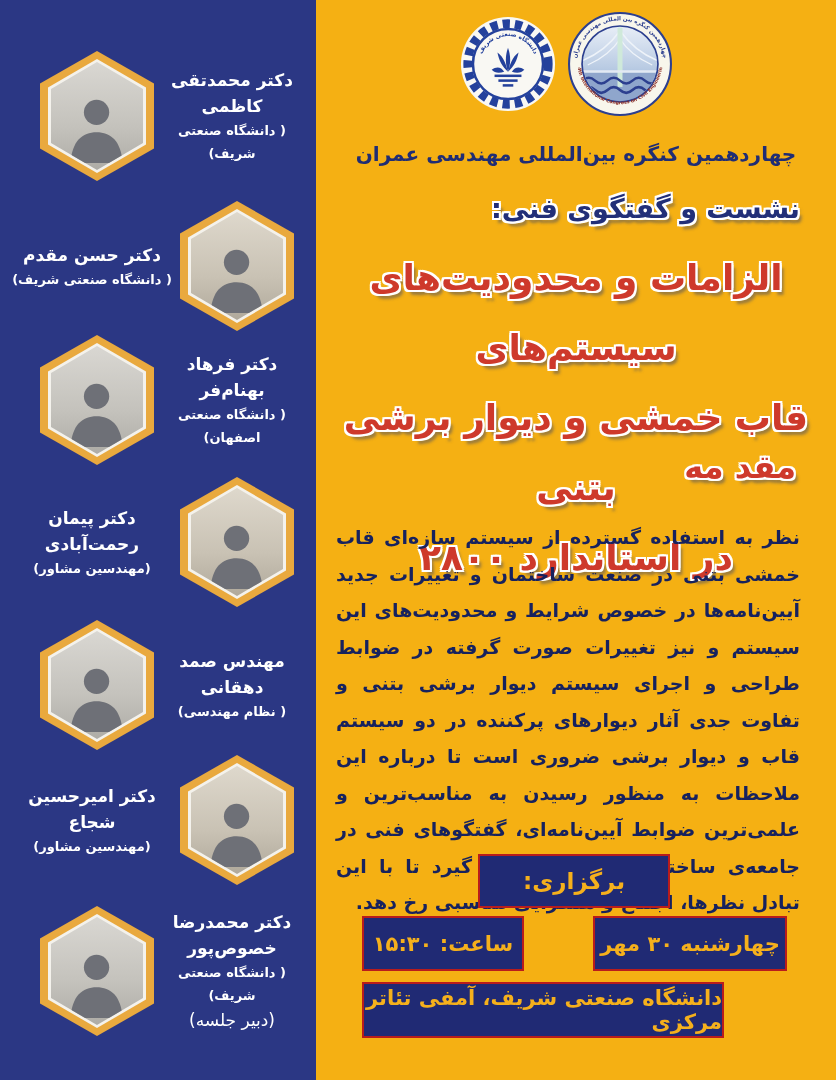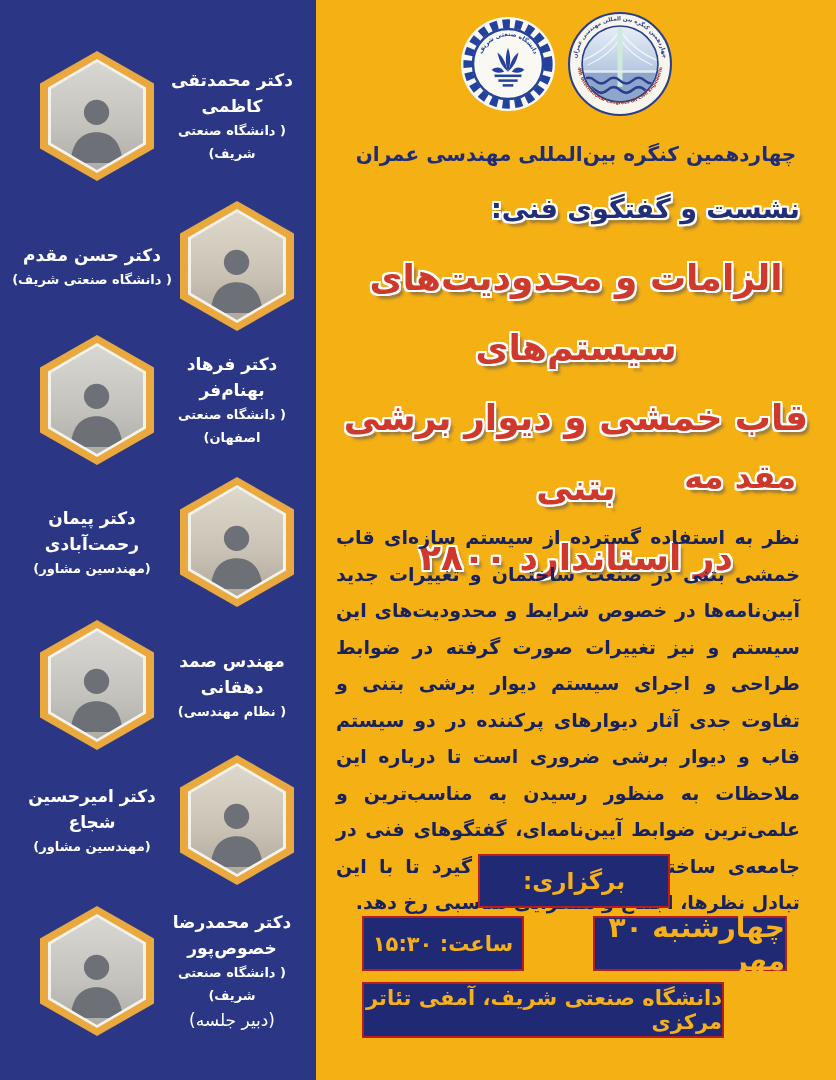--- a/index.html
+++ b/index.html
@@ -62,37 +62,37 @@
     color:#222f78; font-size:27px; font-weight:bold;margin-left:7px;
   }
   .title-block {
     position:absolute; top:243px; left:316px; width:520px;
     text-align:center; direction:rtl;
   }
   .title-line {
     color:#ce392b; font-size:36px; font-weight:bold; line-height:70px;
   }
   .intro-heading {
-    position:absolute; top:458px; right:40px; direction:rtl;
+    position:absolute; top:448px; right:40px; direction:rtl;
     color:#ce392b; font-size:32px; font-weight:bold;
   }
   .intro-body {
     position:absolute; top:519px; left:336px; width:464px;
     direction:rtl; text-align:justify;
     color:#17225e; font-size:19px; font-weight:bold; line-height:36.5px;
   }
 
   
   .event-box {
     position:absolute; background:#202a74; border:2px solid #b91c1c;
     color:#f5b01c; font-weight:bold; direction:rtl;
     display:flex; align-items:center; justify-content:center;
   }
   .event-heading-box { top:854px; left:478px; width:192px; height:54px; font-size:23px; }
-  .event-date-box    { top:916px; left:593px; width:194px; height:55px; font-size:28px; }
+  .event-date-box    { top:916px; left:593px; width:194px; height:55px; font-size:21px; }
   .event-time-box    { top:916px; left:362px; width:162px; height:55px; font-size:21px; }
   .event-venue-box   { top:982px; left:362px; width:362px; height:56px; font-size:21px; }
 </style>
 </head>
 <body>
 
 <div id="poster">
 
   <div class="sidebar">
 

